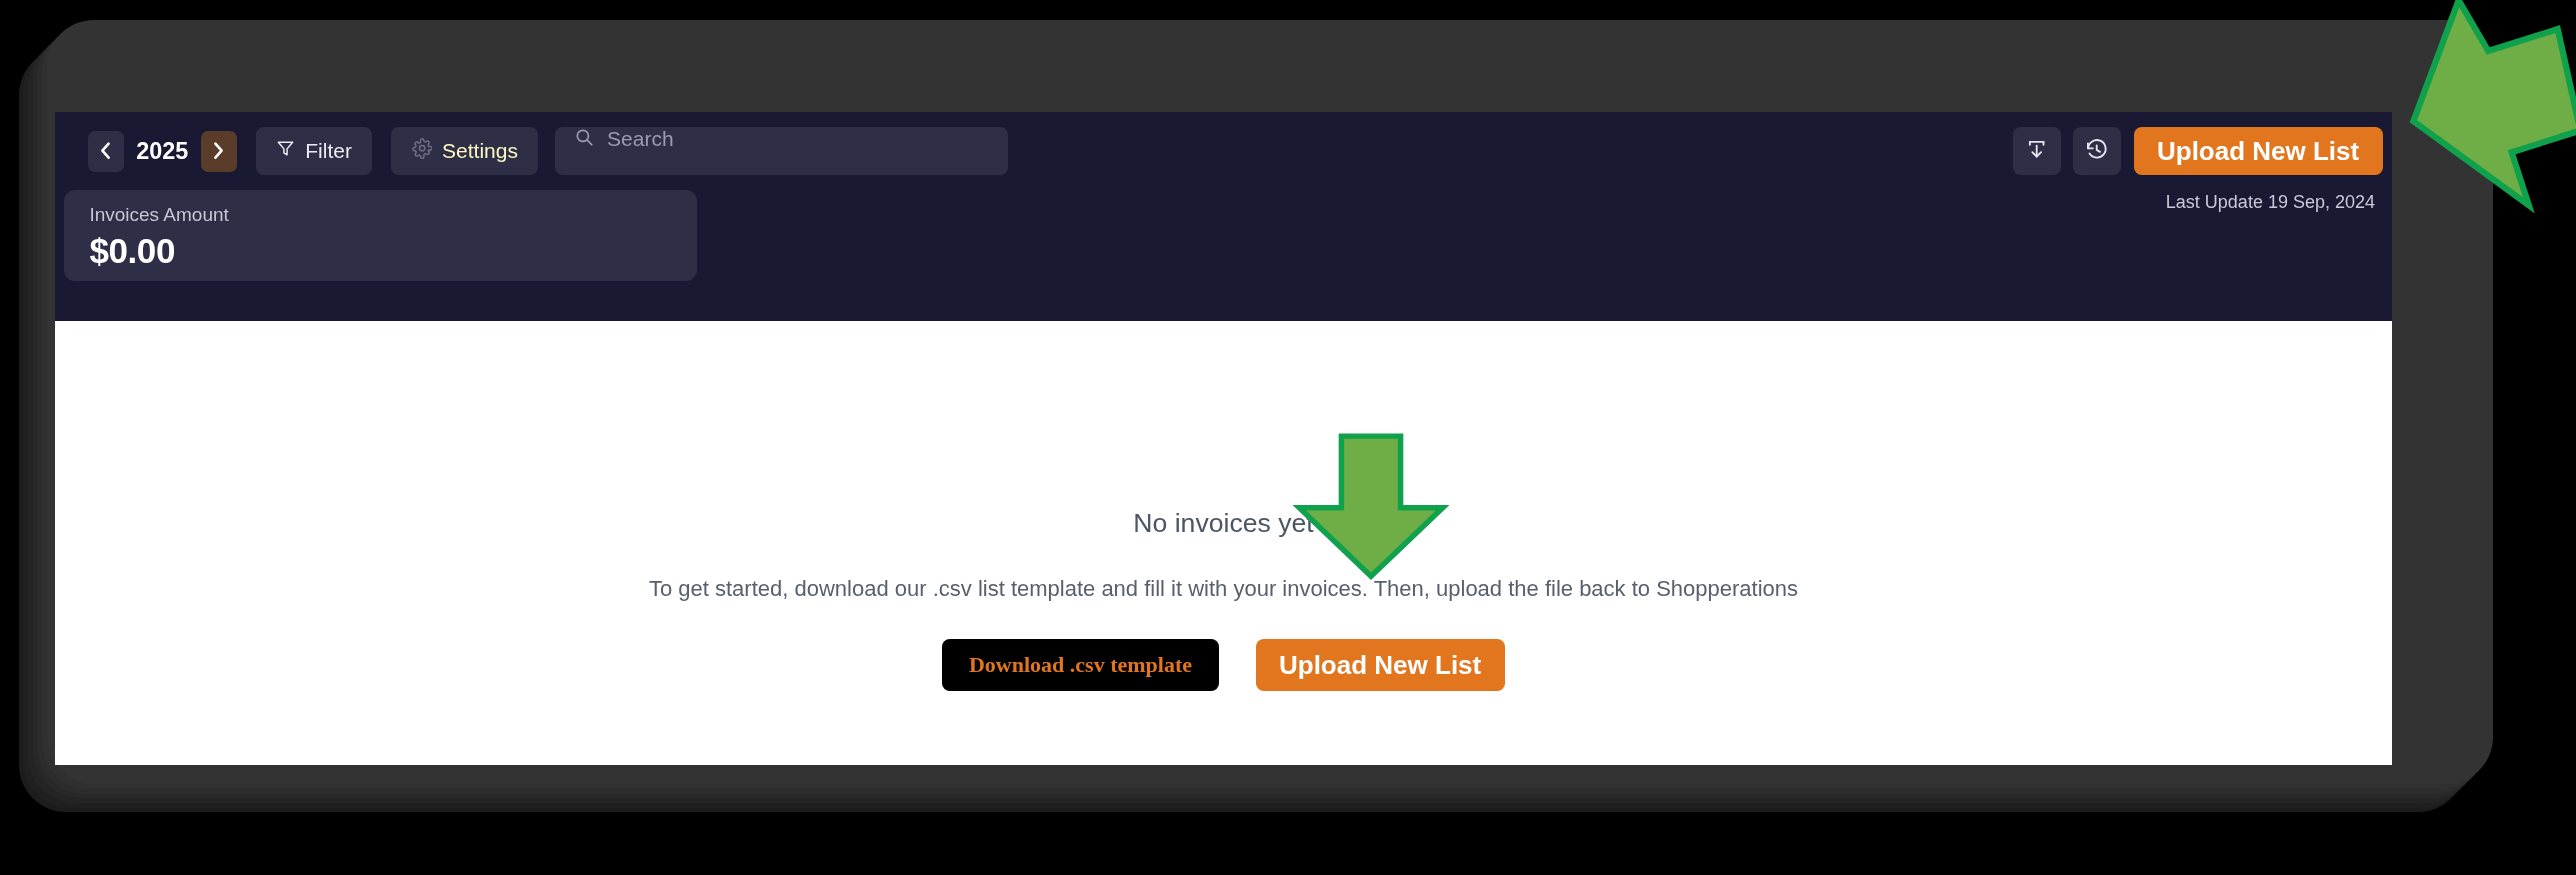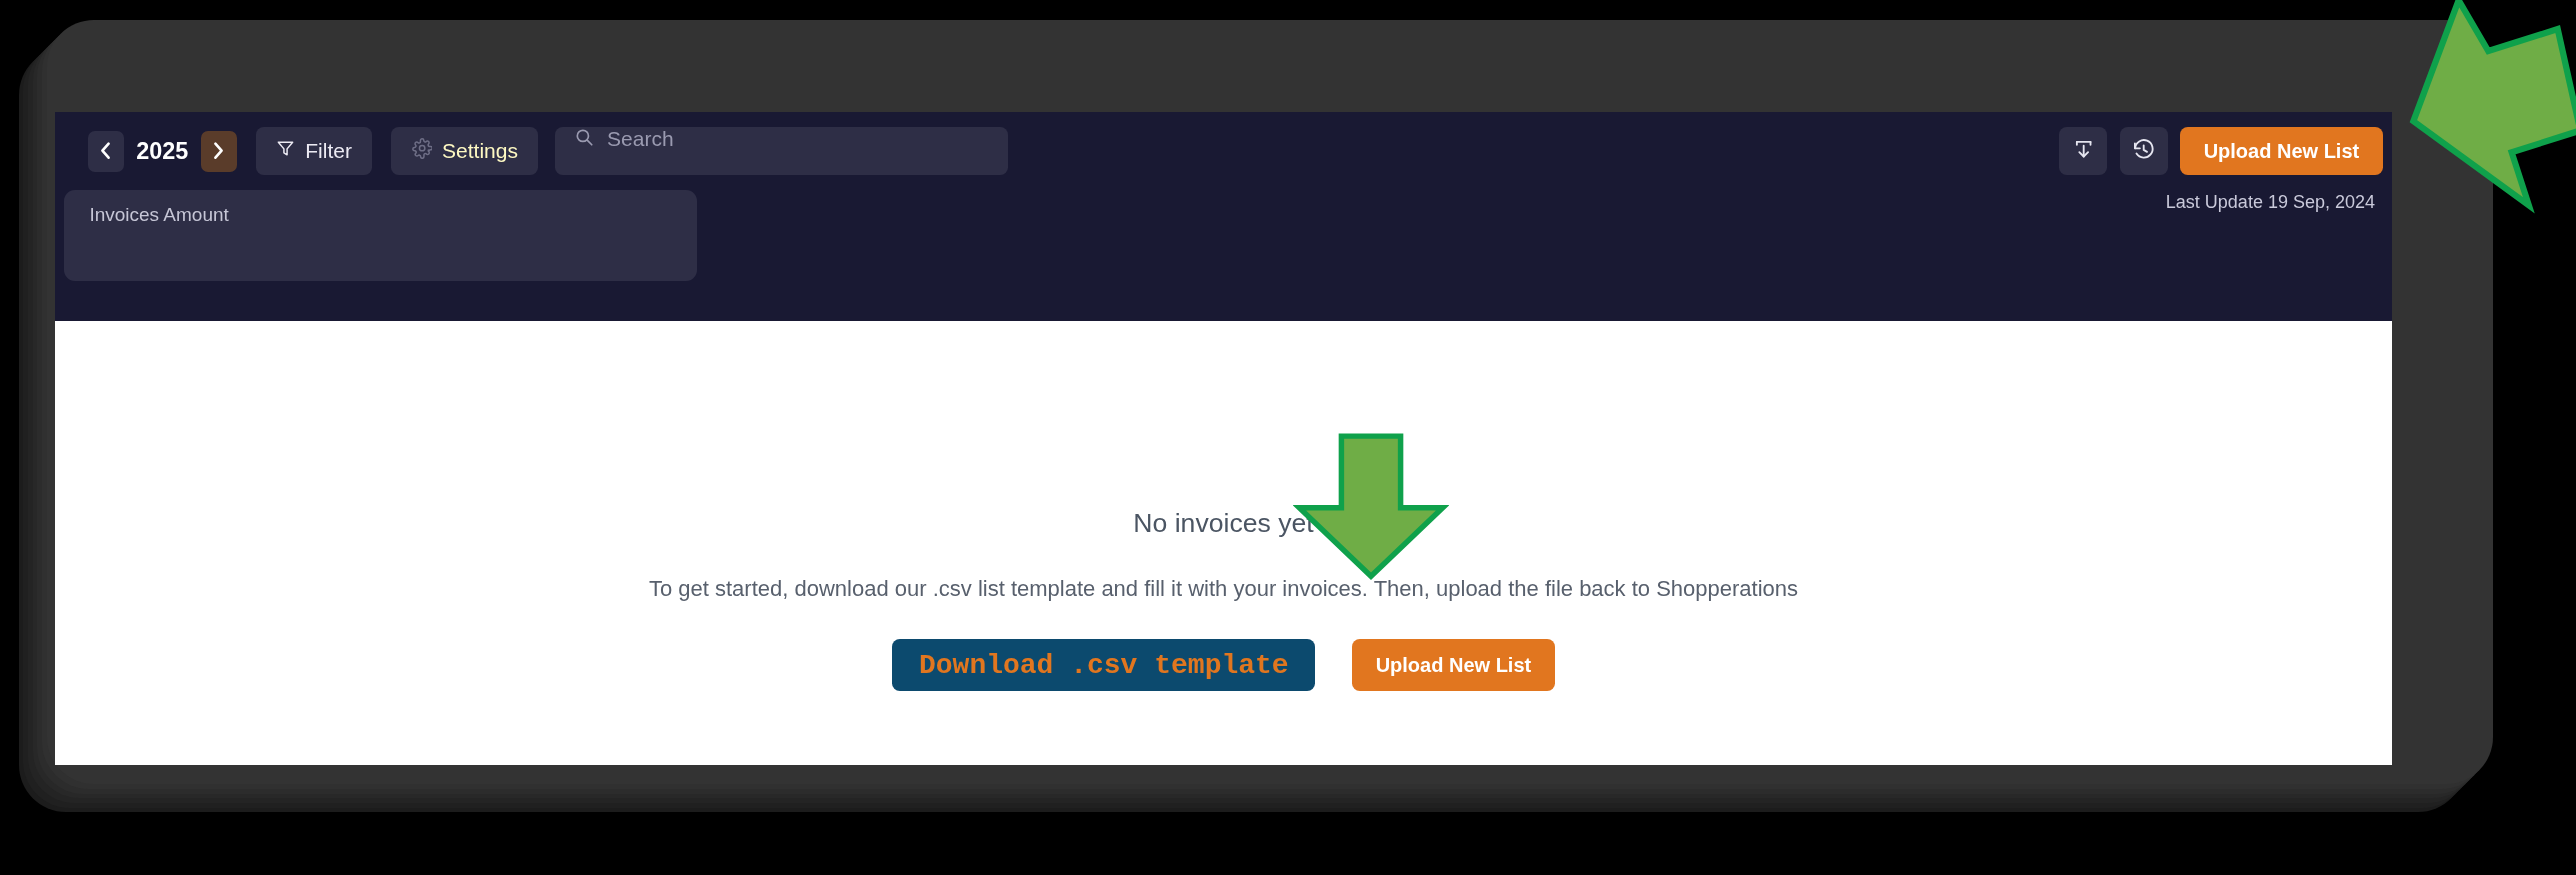--- a/index.html
+++ b/index.html
@@ -148,21 +148,21 @@
     background: #2e2e46;
     display: flex; align-items: center; justify-content: center;
     border: none; cursor: pointer;
   }
   .primary-btn {
     height: 48px;
     padding: 0 23.4px;
     border-radius: 7.8px;
     background: #e1761f;
     color: #ffffff;
-    font-size: 20px;
+    font-size: 26px;
     font-weight: bold;
     border: none;
     cursor: pointer;
     white-space: nowrap;
     font-family: "Liberation Sans", sans-serif;
   }
 
   
   .stats-row {
     display: flex;
@@ -219,28 +219,28 @@
   }
   .empty-actions {
     display: flex;
     align-items: center;
     gap: 37px;
   }
   .ghost-btn {
     height: 52px;
     padding: 0 26.6px;
     border-radius: 7.8px;
-    background: #0c4a6e;
+    background: #000000;
     color: #e1761f;
-    font-size: 28px;
+    font-size: 22px;
     font-weight: bold;
     border: none;
     cursor: pointer;
     white-space: nowrap;
-    font-family: Liberation Mono, monospace;
+    font-family: Liberation Serif, serif;
   }
   .empty-actions .primary-btn { height: 52px; }
 
   
   .anno { position: absolute; pointer-events: none; }
   #arrow-center { left: 1293px; top: 433px; width: 156px; height: 148px; }
   #arrow-corner { left: 2390px; top: -3.9px; width: 195px; height: 223px; }
 </style>
 </head>
 <body>
@@ -330,20 +330,21 @@
                 </svg>
             </span>
           </button>
           <button class="primary-btn">Upload New List</button>
         </div>
       </div>
 
       <div class="stats-row">
         <div class="stat-card">
           <div class="stat-label">Invoices Amount</div>
+          <div class="stat-value">$0.00</div>
         </div>
         <div class="last-update">Last Update 19 Sep, 2024</div>
       </div>
     </div>
 
     <div class="content-body">
       <div class="empty-title">No invoices yet</div>
       <div class="empty-sub">To get started, download our .csv list template and fill it with your invoices. Then, upload the file back to Shopperations</div>
       <div class="empty-actions">
         <button class="ghost-btn">Download .csv template</button>

